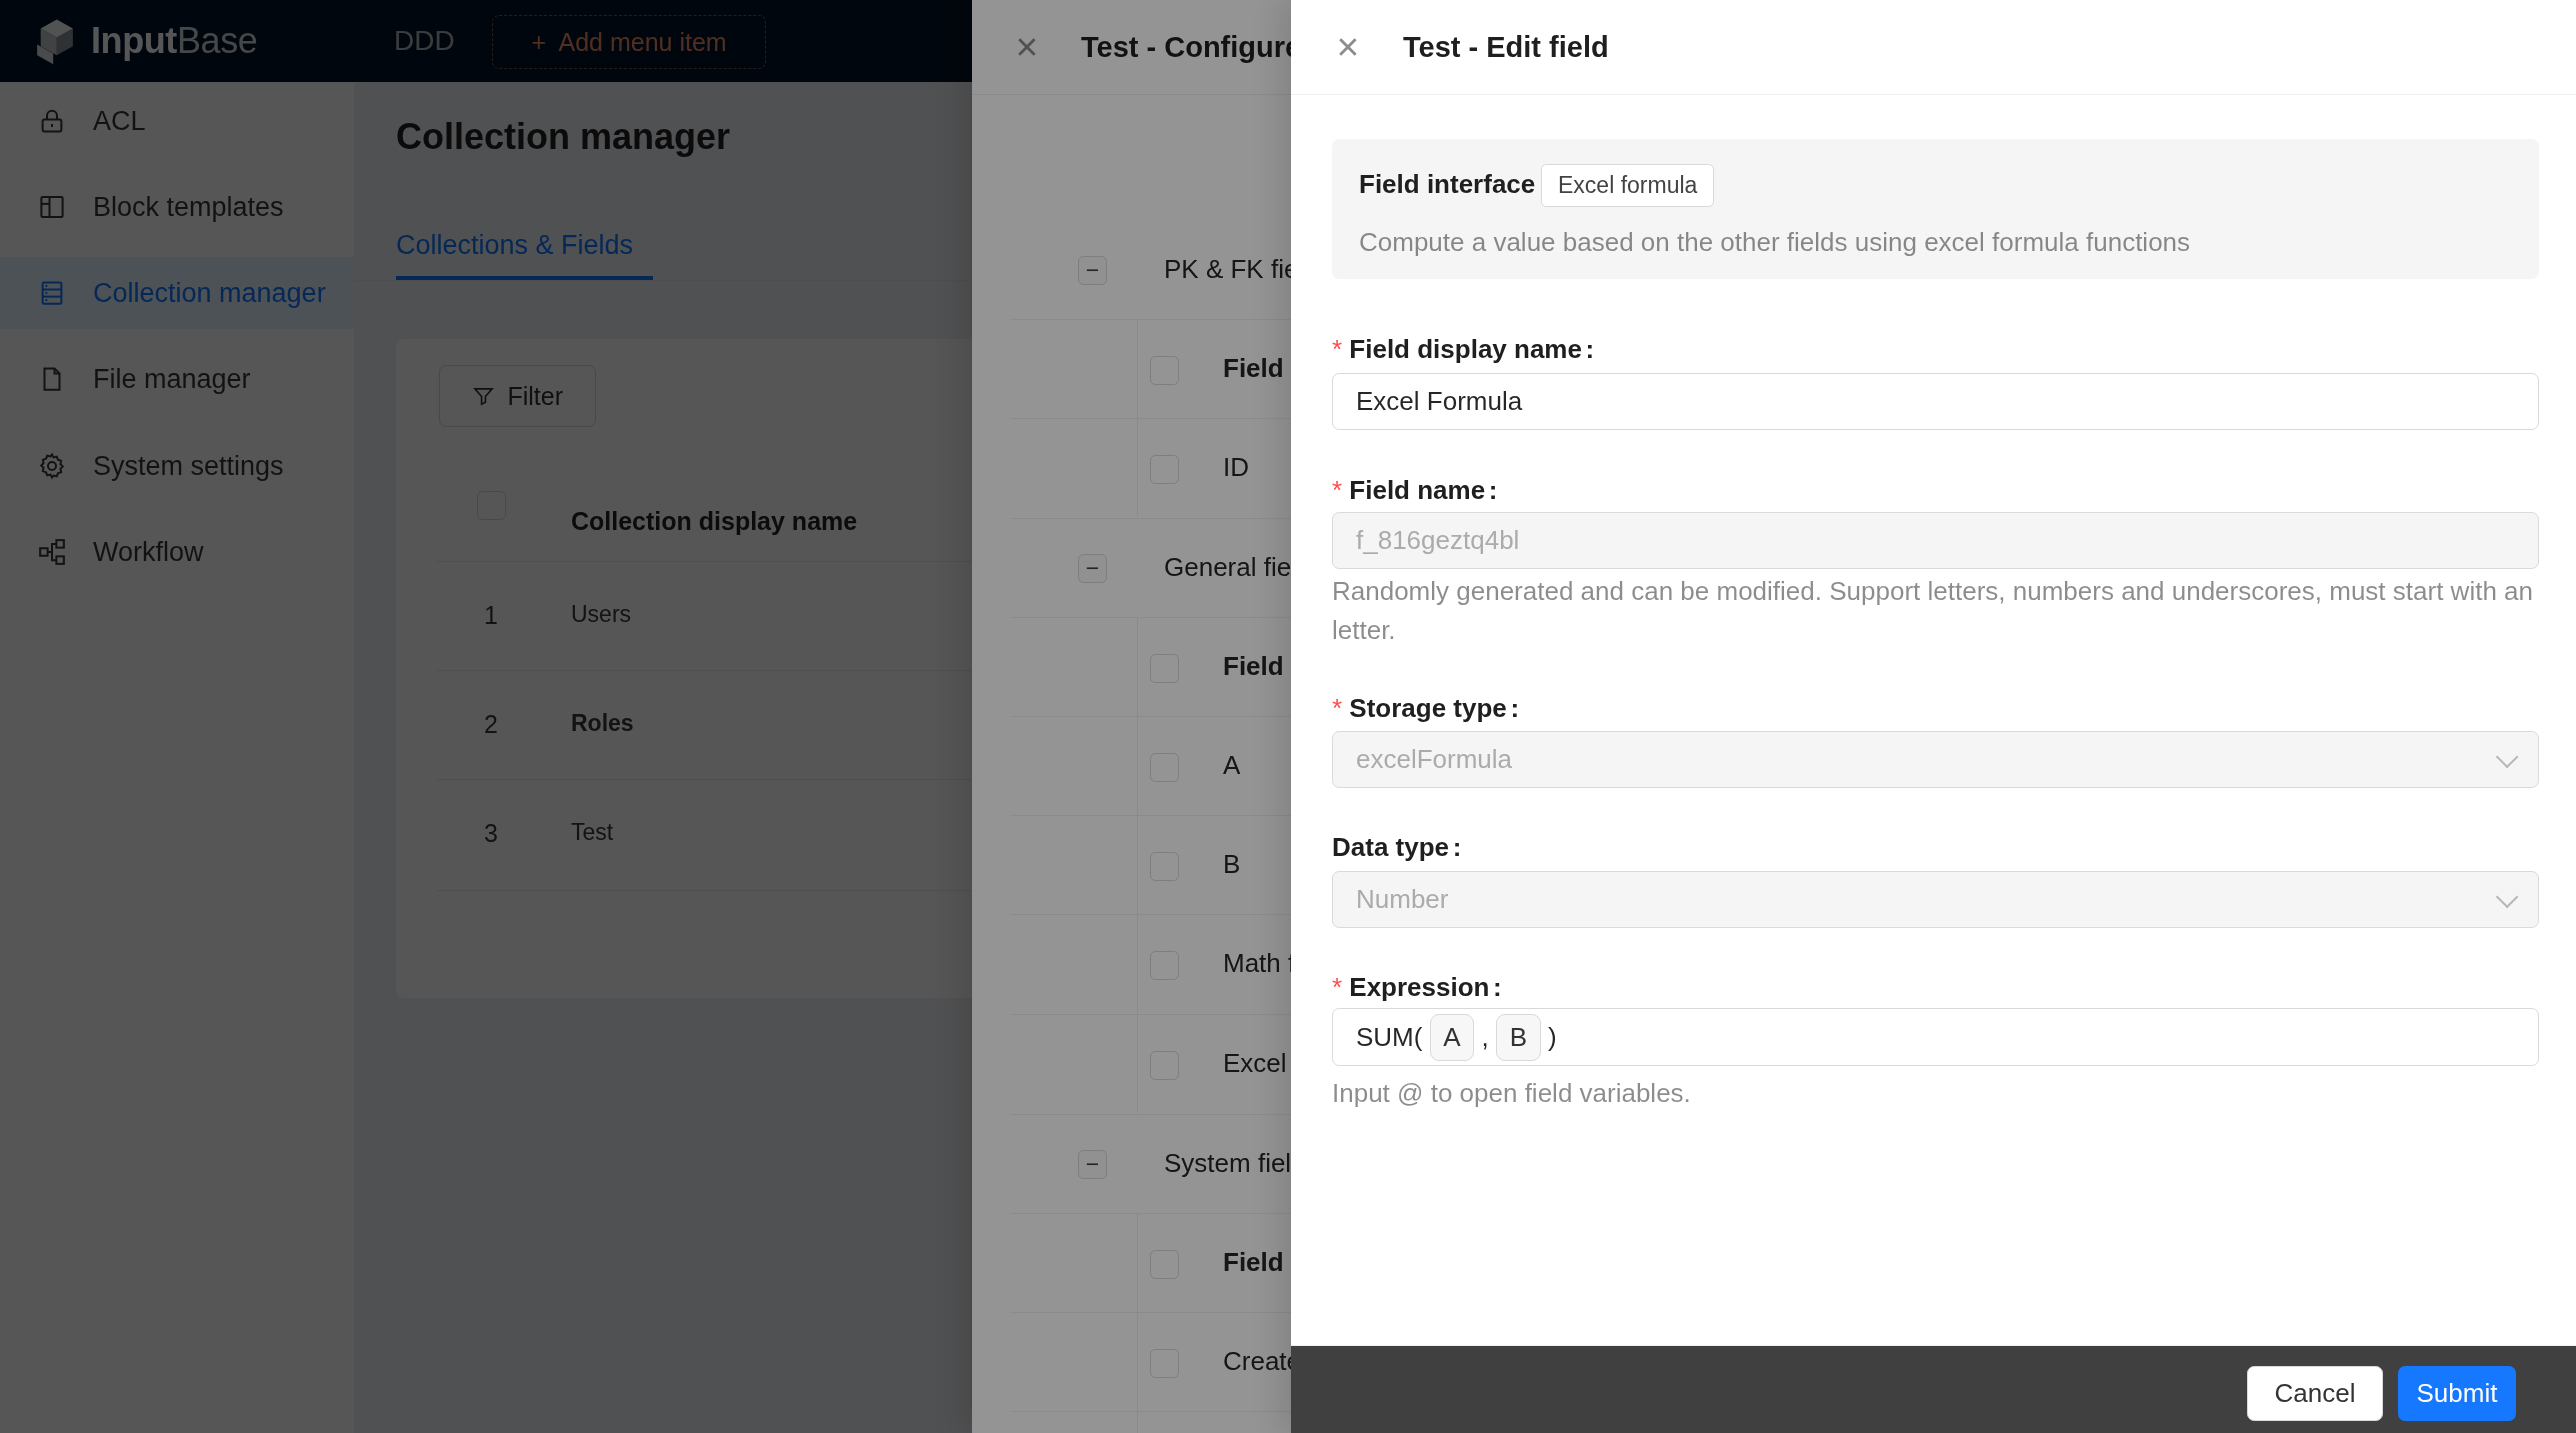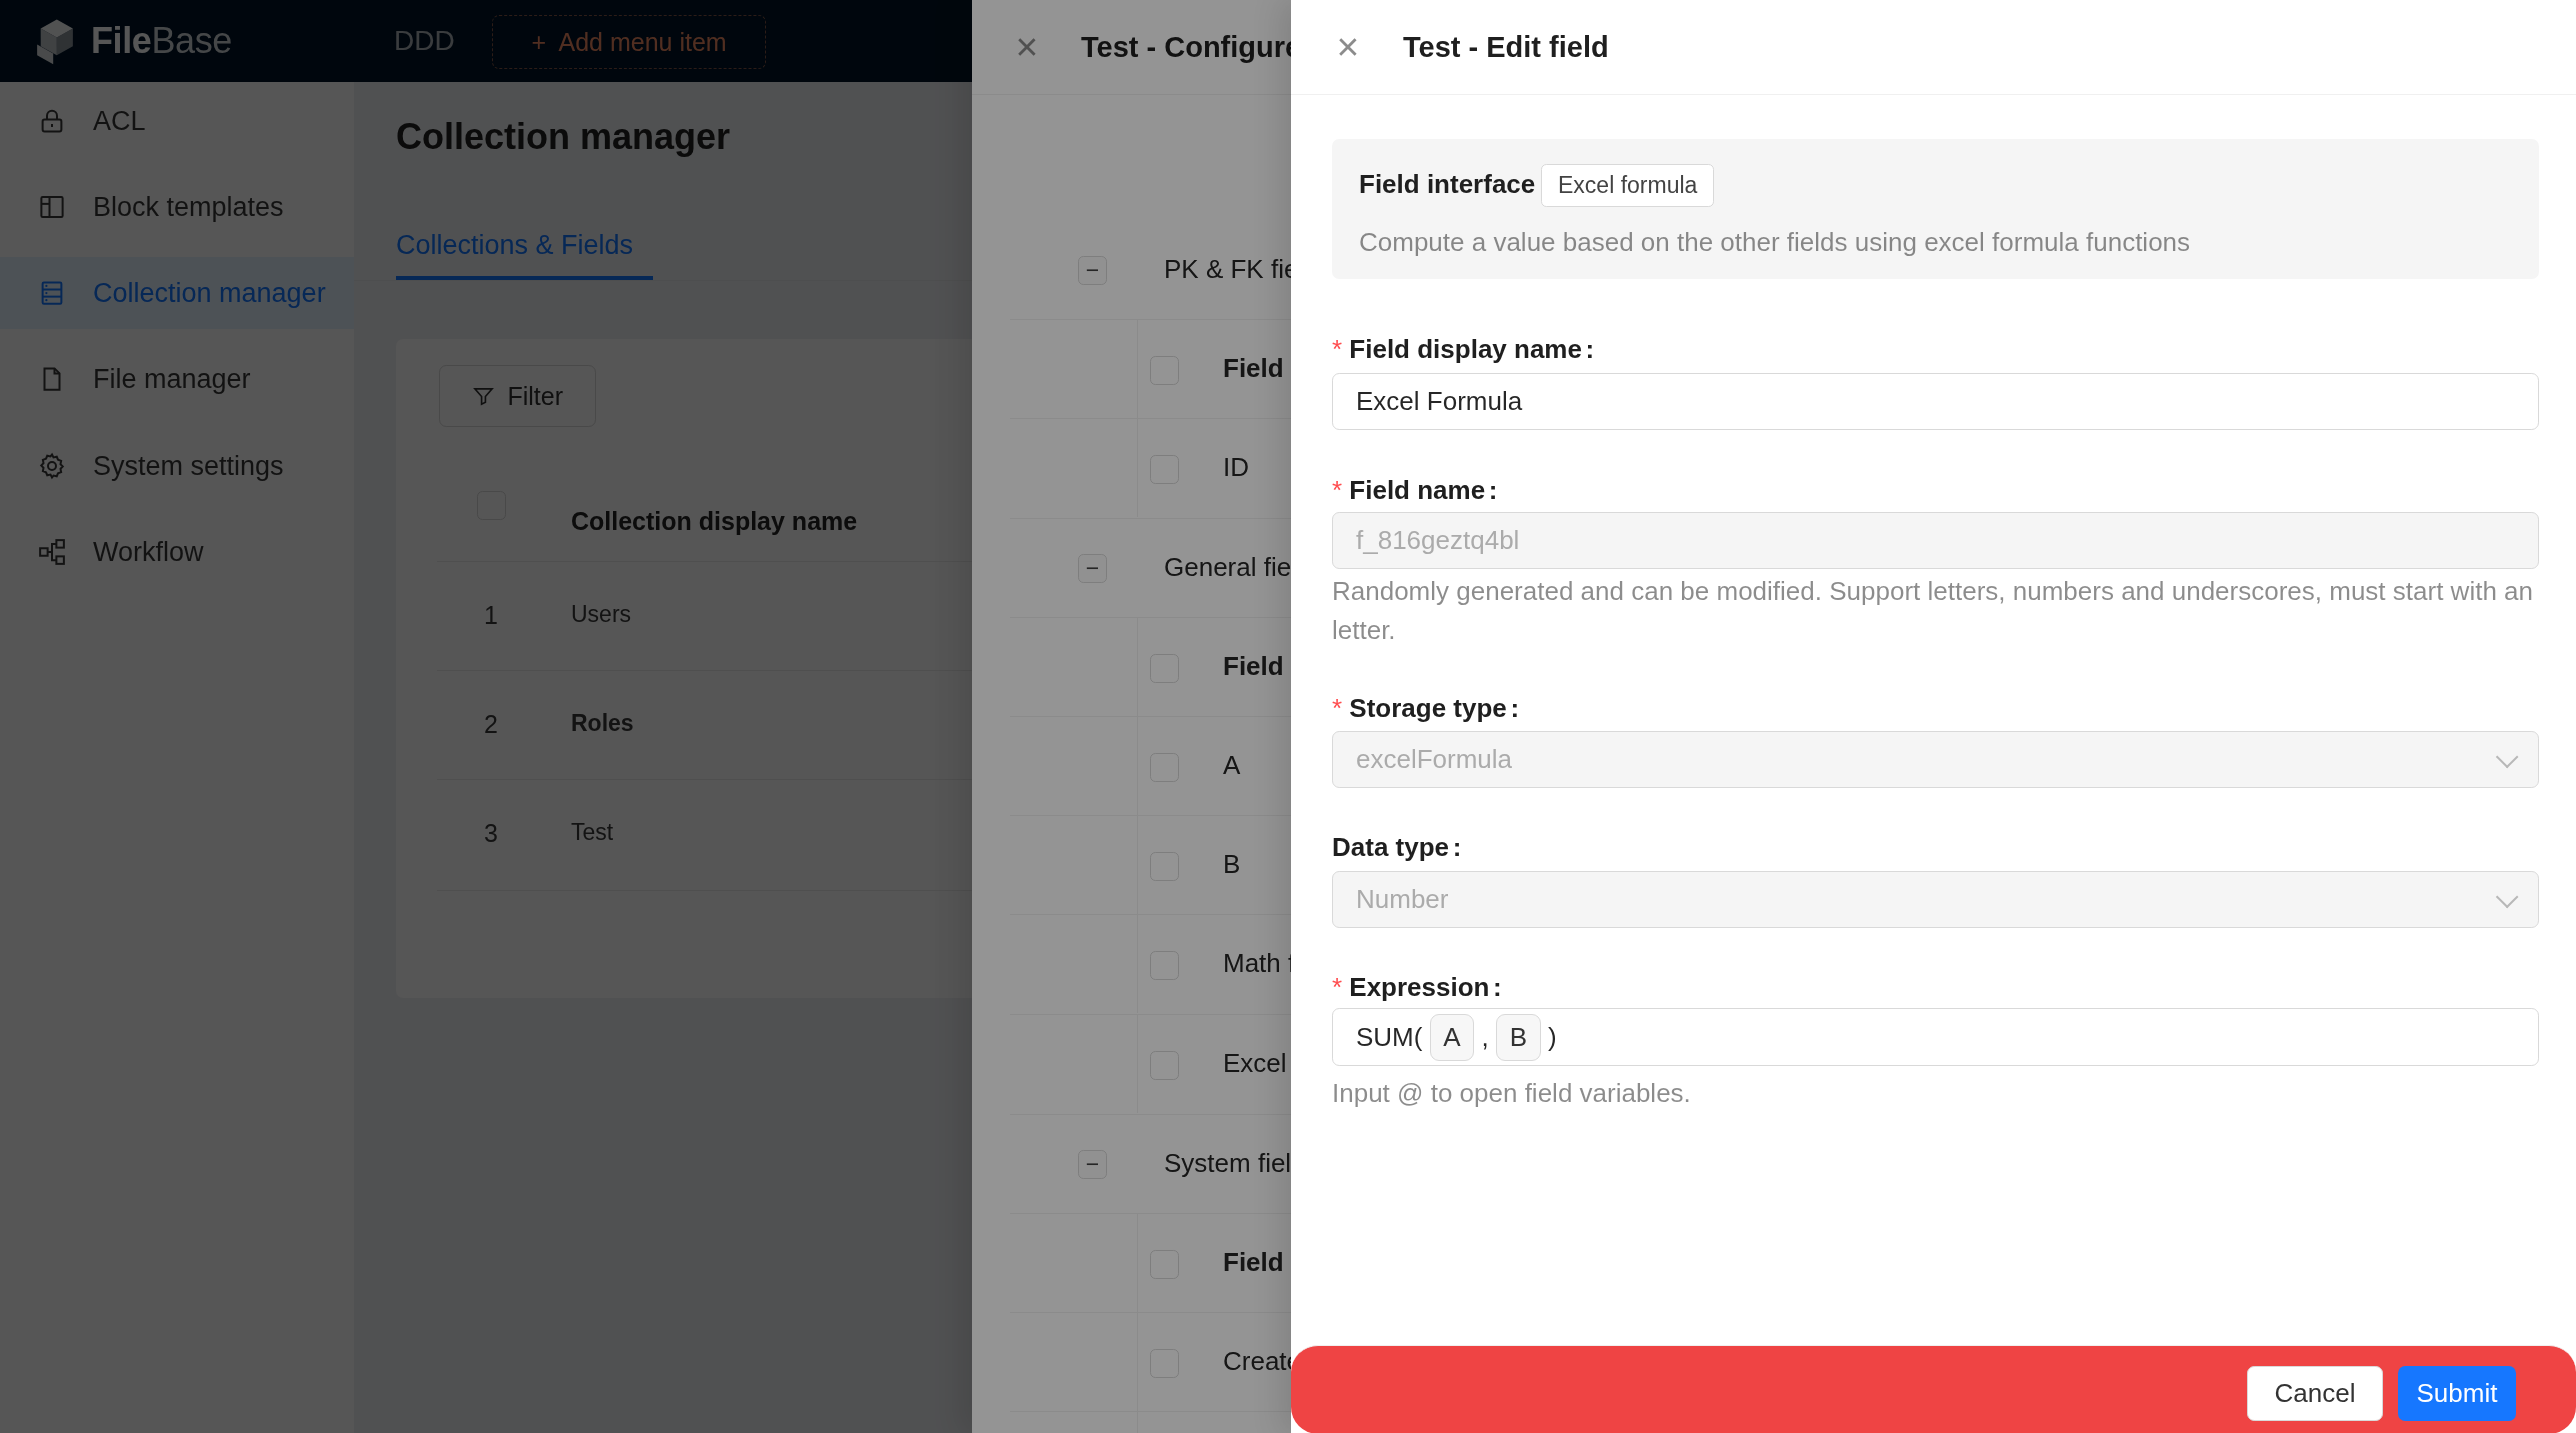--- a/index.html
+++ b/index.html
@@ -73,21 +73,21 @@
   .chev{position:absolute;right:23px;top:50%;width:14.3px;height:14.3px;margin-top:-10.7px;
     border-right:2.7px solid #b8b8b8;border-bottom:2.7px solid #b8b8b8;transform:rotate(45deg);}
   .token{display:inline-flex;align-items:center;justify-content:center;min-width:32px;height:45px;
     margin:0 7.2px;padding:0 5.4px;border:0.9px solid #d9d9d9;border-radius:9px;background:#f7f7f7;
     font-size:26px;color:#333;}
   #info-box{left:41px;top:139px;width:1207px;height:140px;background:#f5f5f5;border-radius:7.2px;}
   #info-label{position:absolute;left:27px;top:30px;font-size:26px;font-weight:700;color:#1f1f1f;}
   #info-tag{position:absolute;left:209px;top:25px;height:41px;padding:0 16px;border:0.9px solid #d9d9d9;
     border-radius:5.4px;background:#fff;display:flex;align-items:center;font-size:23px;color:#434343;}
   #info-desc{position:absolute;left:27px;top:88px;font-size:26px;color:rgba(0,0,0,.45);}
-  #dw2-footer{left:0;top:1345px;width:1285px;height:88px;background:#ef4444;border-top:0.9px solid #f0f0f0;border-radius:27px;}
+  #dw2-footer{left:0;top:1345px;width:1285px;height:88px;background:#404040;border-top:0.9px solid #f0f0f0;}
   .btn{position:absolute;top:19.7px;height:55px;border-radius:7.2px;display:flex;align-items:center;
     justify-content:center;font-size:26px;cursor:pointer;box-sizing:border-box;}
   #cancel-btn{left:956px;width:136px;background:#fff;border:0.9px solid #d9d9d9;color:#333;}
   #submit-btn{left:1107px;width:118px;background:#1677ff;color:#fff;}
   svg{display:block;}
 </style>
 </head>
 <body>
 
 <div id="stage">
@@ -95,21 +95,21 @@
   <div id="topbar" class="abs">
     <div class="abs" style="left:29.5px;top:16px;">
       <svg width="50" height="50" viewBox="0 0 56 56">
         <polygon points="30,4 48,14 30,24 12,14" fill="#ffffff" opacity=".95"></polygon>
         <polygon points="12,14 30,24 30,44 12,34" fill="#ffffff" opacity=".75"></polygon>
         <polygon points="48,14 48,34 30,44 30,24" fill="#ffffff" opacity=".55"></polygon>
         <polygon points="8,32 26,42 26,54 8,44" fill="#ffffff" opacity=".85"></polygon>
       </svg>
     </div>
     <div class="abs" style="left:91px;top:19.7px;">
-      <span class="logo-bold">File</span><span class="logo-light">Base</span>
+      <span class="logo-bold">Input</span><span class="logo-light">Base</span>
     </div>
     <div id="topbar-menu-item" class="abs" style="left:394px;top:25px;">DDD</div>
     <div id="add-menu-btn" class="abs" style="left:492px;top:15px;width:272px;height:52px;">
       <span>+</span>
       <span>Add menu item</span>
     </div>
   </div>
 
   <div id="sidebar" class="abs">
     <div class="side-item" style="top:89px;">

